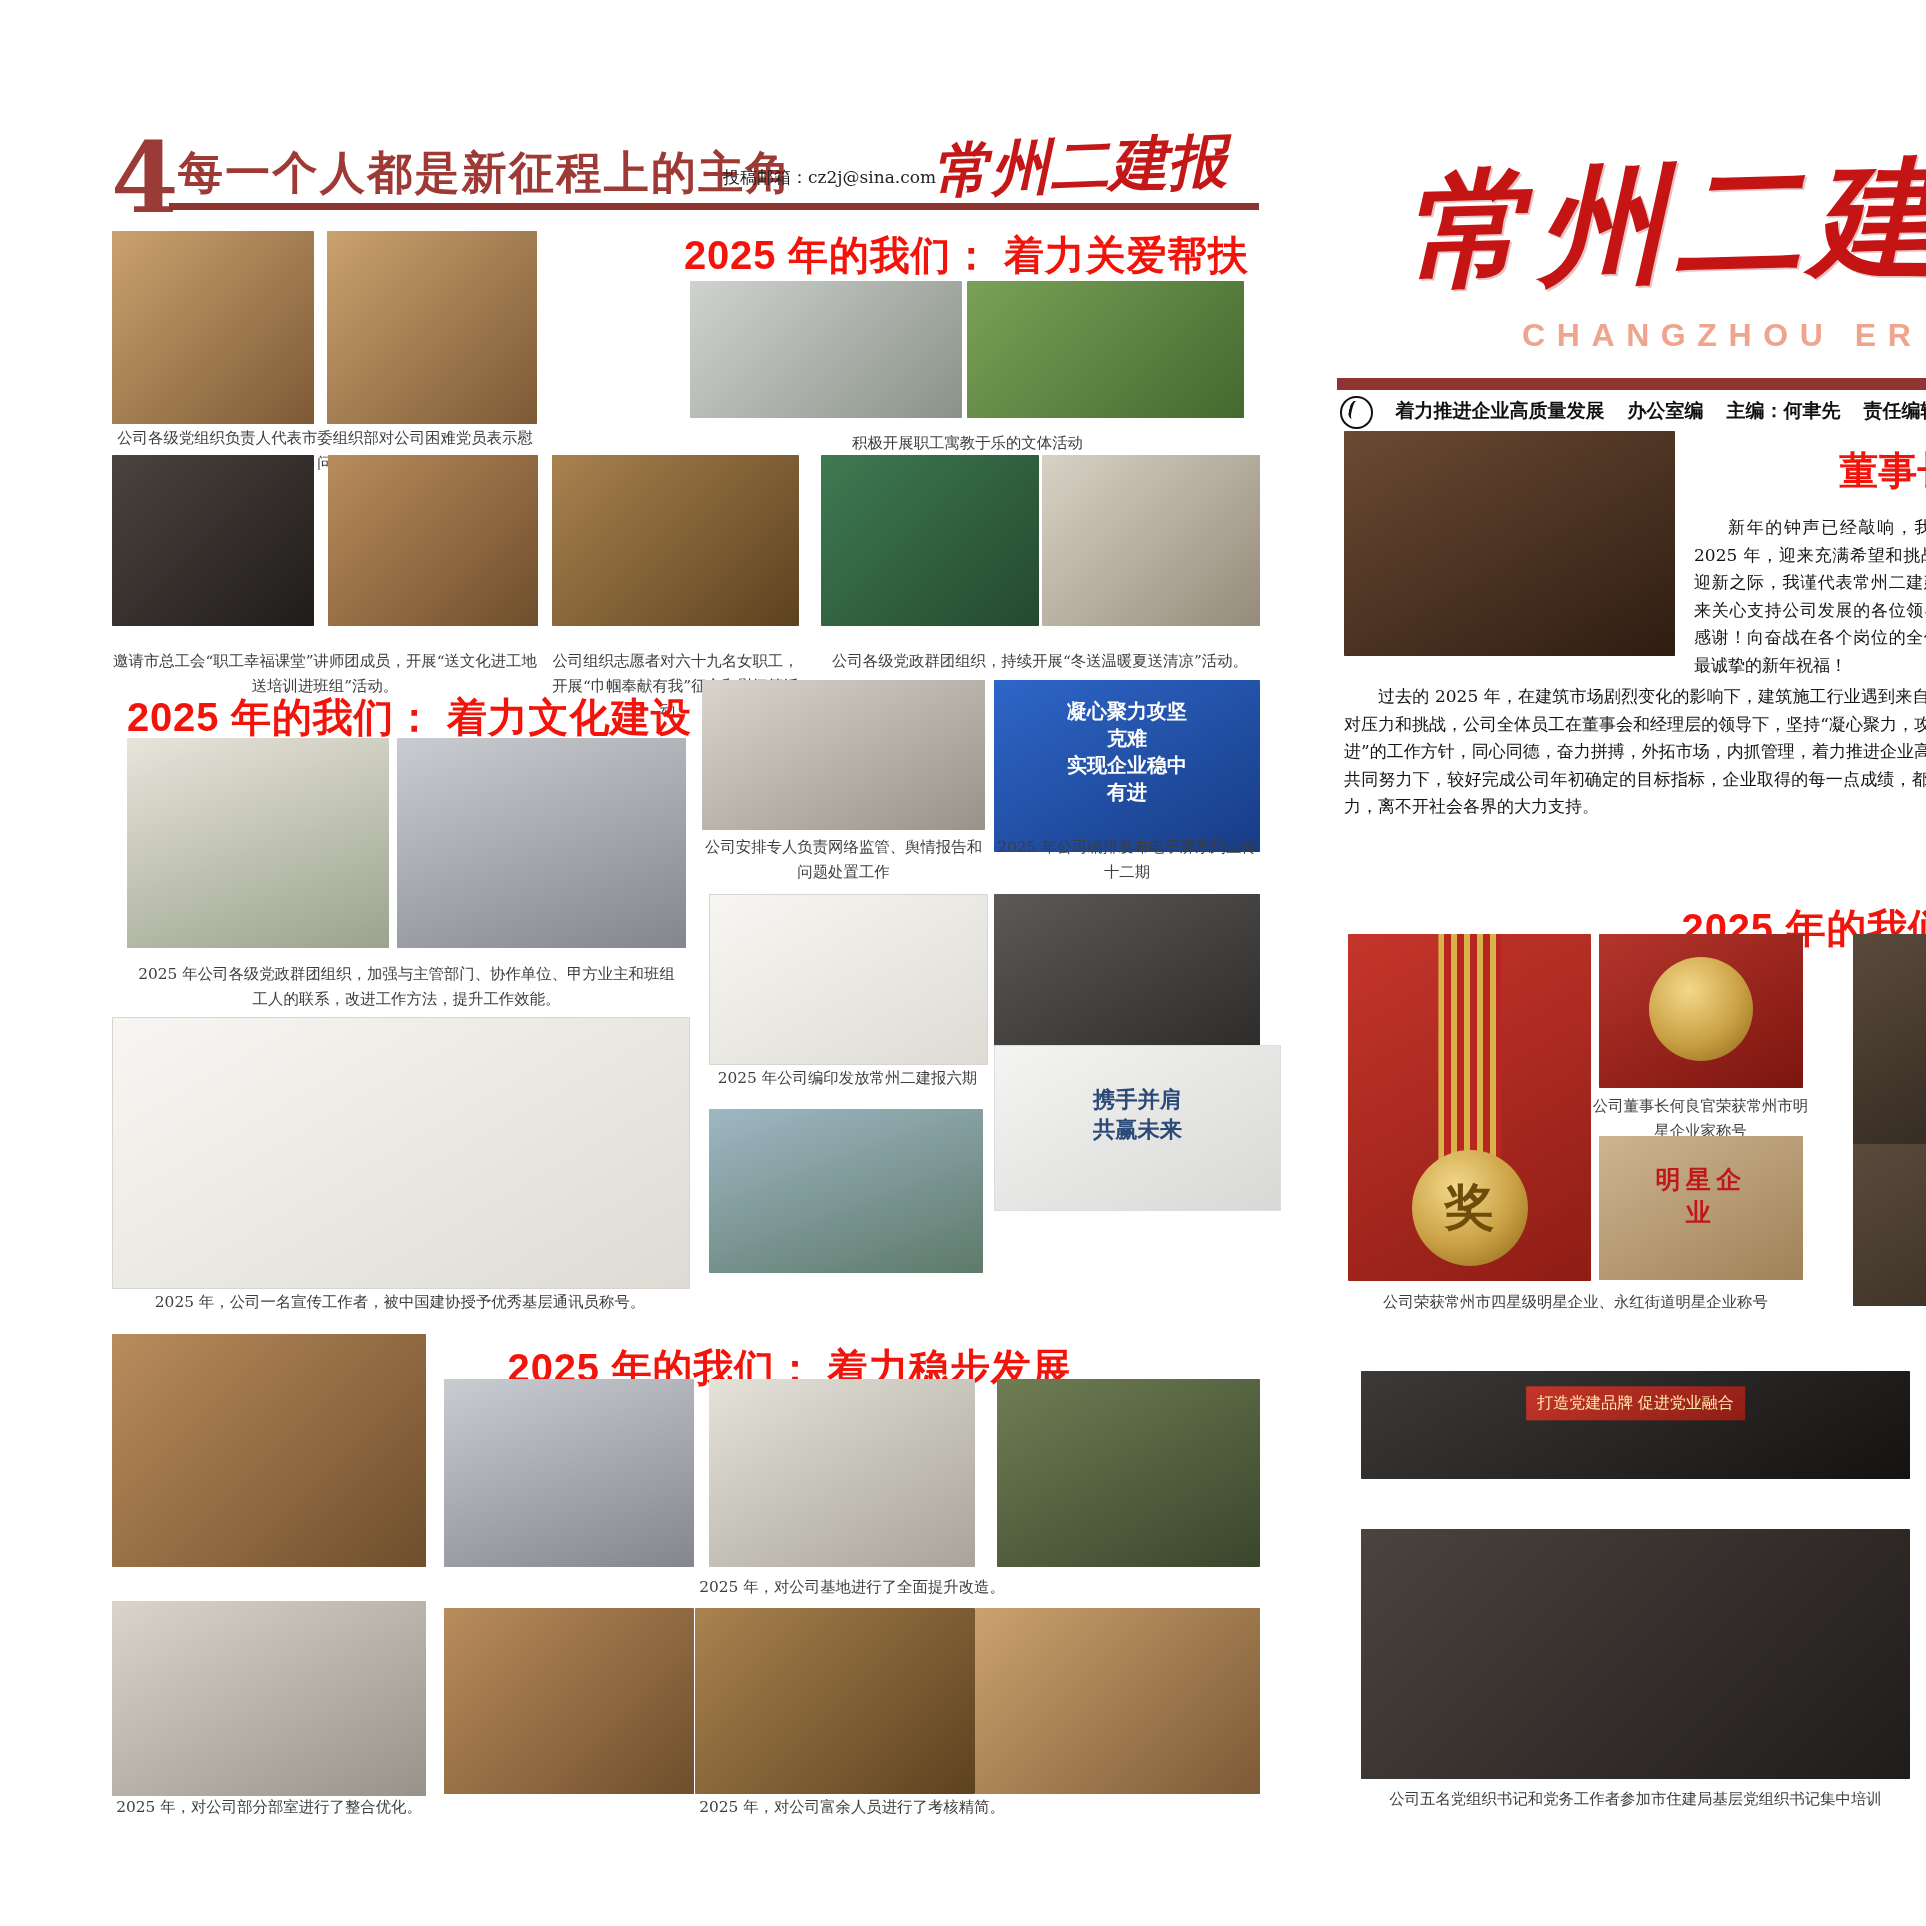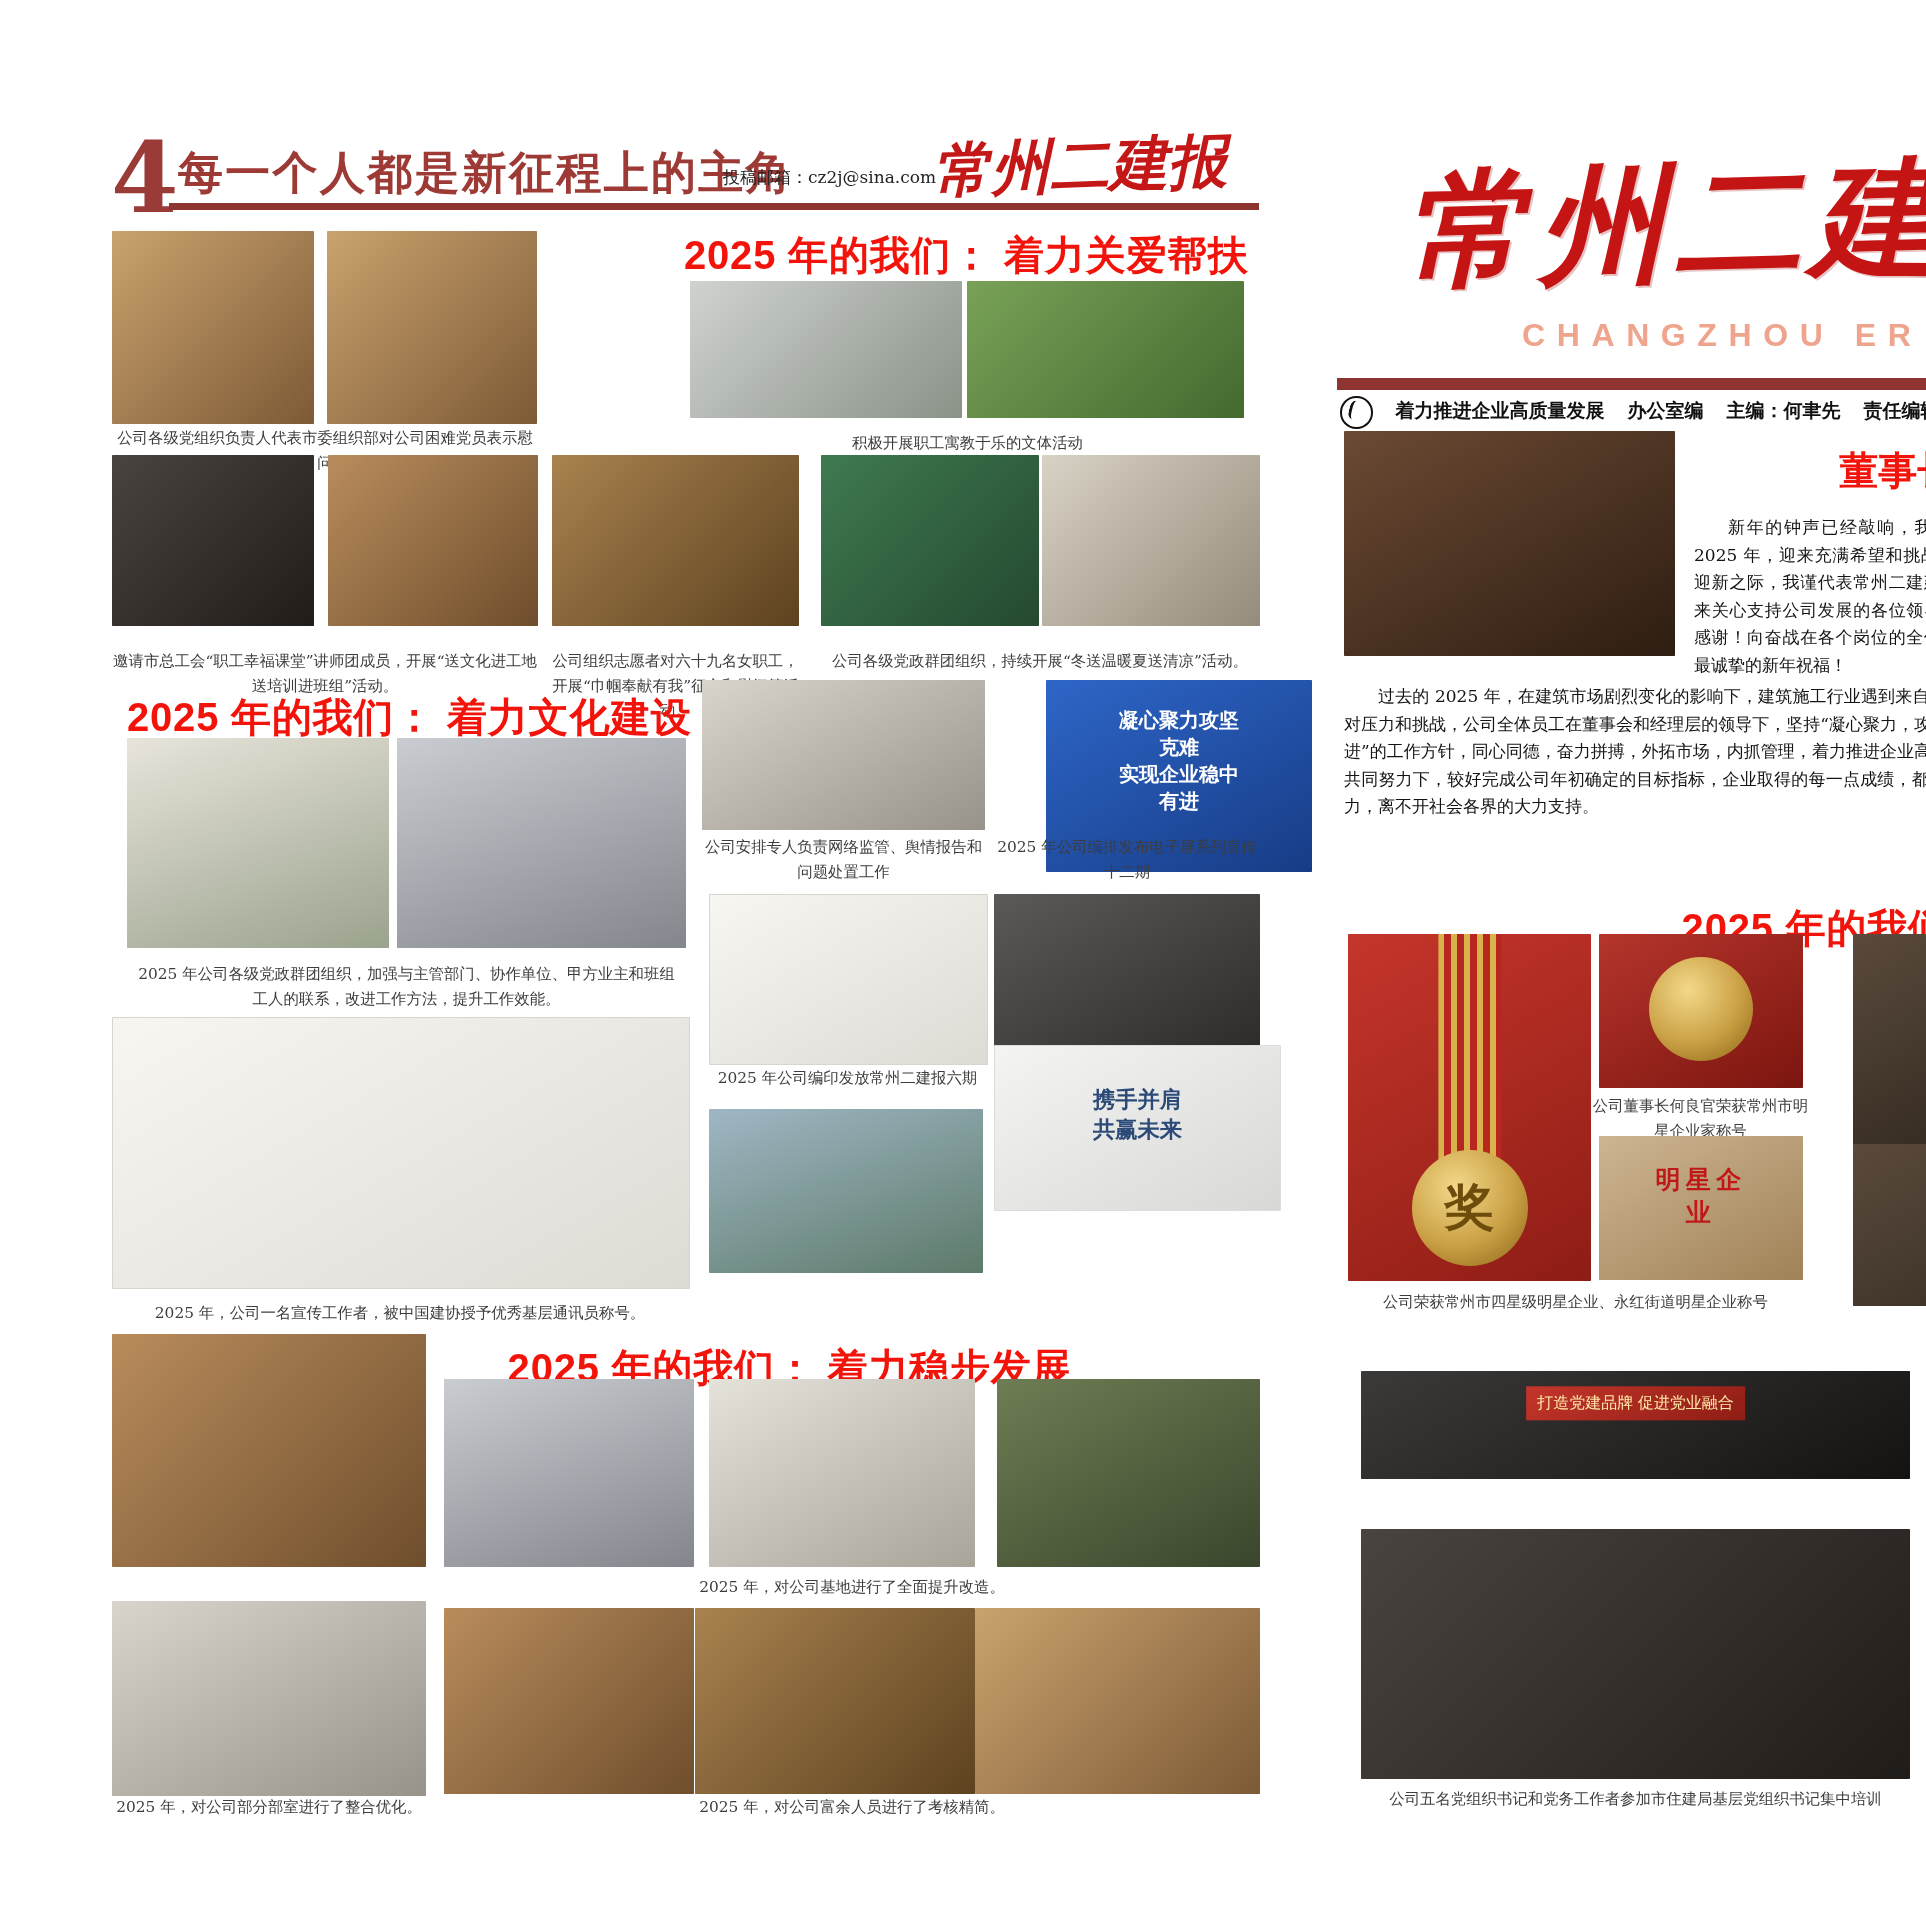--- a/index.html
+++ b/index.html
@@ -93,28 +93,28 @@
   <div class="ph t-green" style="left:821px;top:455px;width:218px;height:171px;"></div>
   <div class="ph t-bright" style="left:1042px;top:455px;width:218px;height:171px;"></div>
   <div class="abs cap" style="left:821px;top:649px;width:438px;">公司各级党政群团组织，持续开展“冬送温暖夏送清凉”活动。</div>
 
   <div class="abs shead" style="left:127px;top:690px;">2025 年的我们：  着力文化建设</div>
   <div class="ph t-sky" style="left:127px;top:738px;width:262px;height:210px;"></div>
   <div class="ph t-street" style="left:397px;top:738px;width:289px;height:210px;"></div>
   <div class="abs cap" style="left:131px;top:962px;width:551px;text-align:center;">2025 年公司各级党政群团组织，加强与主管部门、协作单位、甲方业主和班组工人的联系，改进工作方法，提升工作效能。</div>
   <div class="ph t-office" style="left:702px;top:680px;width:283px;height:150px;"></div>
   <div class="abs cap" style="left:702px;top:835px;width:283px;">公司安排专人负责网络监管、舆情报告和问题处置工作</div>
-  <div class="ph t-blue" style="left:1046px;top:680px;width:266px;height:192px;">
+  <div class="ph t-blue" style="left:994px;top:680px;width:266px;height:172px;">
     <span class="ph-label" style="font-size:20px;font-weight:bold;">凝心聚力攻坚克难
 实现企业稳中有进</span>
   </div>
   <div class="abs cap" style="left:994px;top:835px;width:266px;">2025 年公司编排发布电子屏系列宣传十二期</div>
 
   <div class="ph t-paper" style="left:112px;top:1017px;width:576px;height:270px;"></div>
-  <div class="abs cap" style="left:112px;top:1290px;width:576px;margin-top:11px;">2025 年，公司一名宣传工作者，被中国建协授予优秀基层通讯员称号。</div>
+  <div class="abs cap" style="left:112px;top:1290px;width:576px;">2025 年，公司一名宣传工作者，被中国建协授予优秀基层通讯员称号。</div>
   <div class="ph t-paper" style="left:709px;top:894px;width:277px;height:169px;"></div>
   <div class="abs cap" style="left:709px;top:1066px;width:277px;">2025 年公司编印发放常州二建报六期</div>
   <div class="ph t-dark2" style="left:994px;top:894px;width:266px;height:169px;"></div>
   <div class="abs cap" style="left:994px;top:1066px;width:266px;">2025 年公司编发公司宣传橱窗四期</div>
   <div class="ph t-sky2" style="left:709px;top:1109px;width:274px;height:164px;"></div>
   <div class="ph t-white" style="left:994px;top:1045px;width:266px;height:164px;padding-left:19px;">
     <span class="ph-label" style="color:#2c4a78;font-size:22.3px;font-weight:bold;">携手并肩
 共赢未来</span>
   </div>
 

